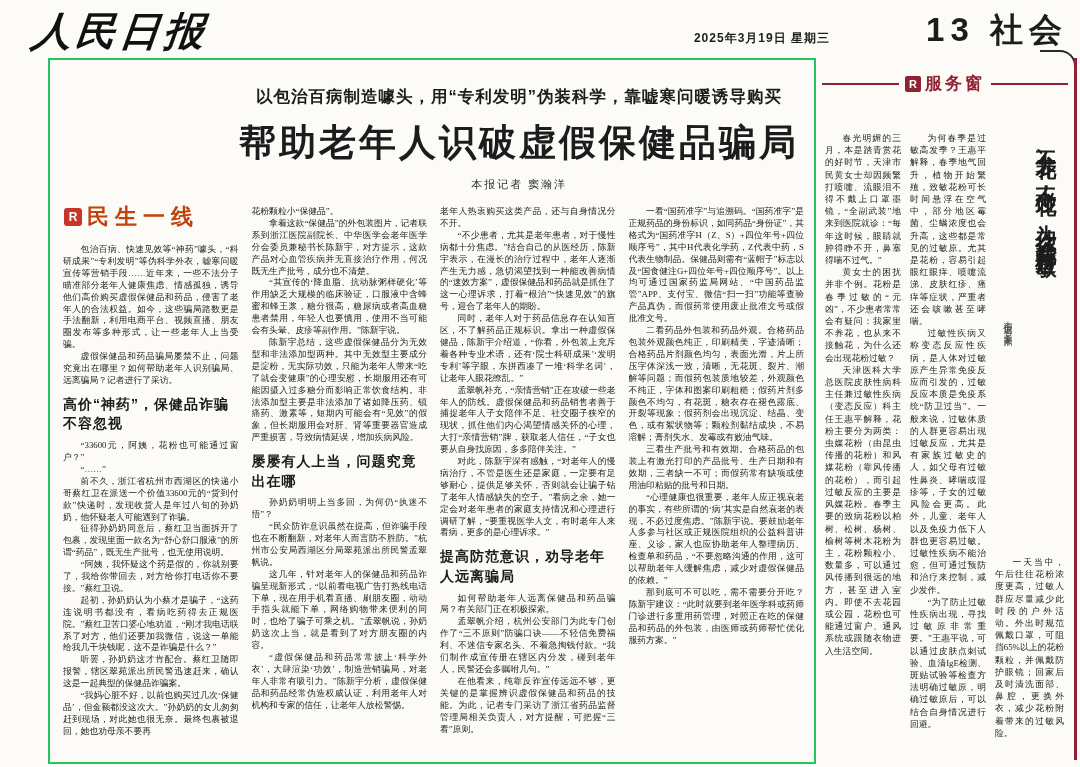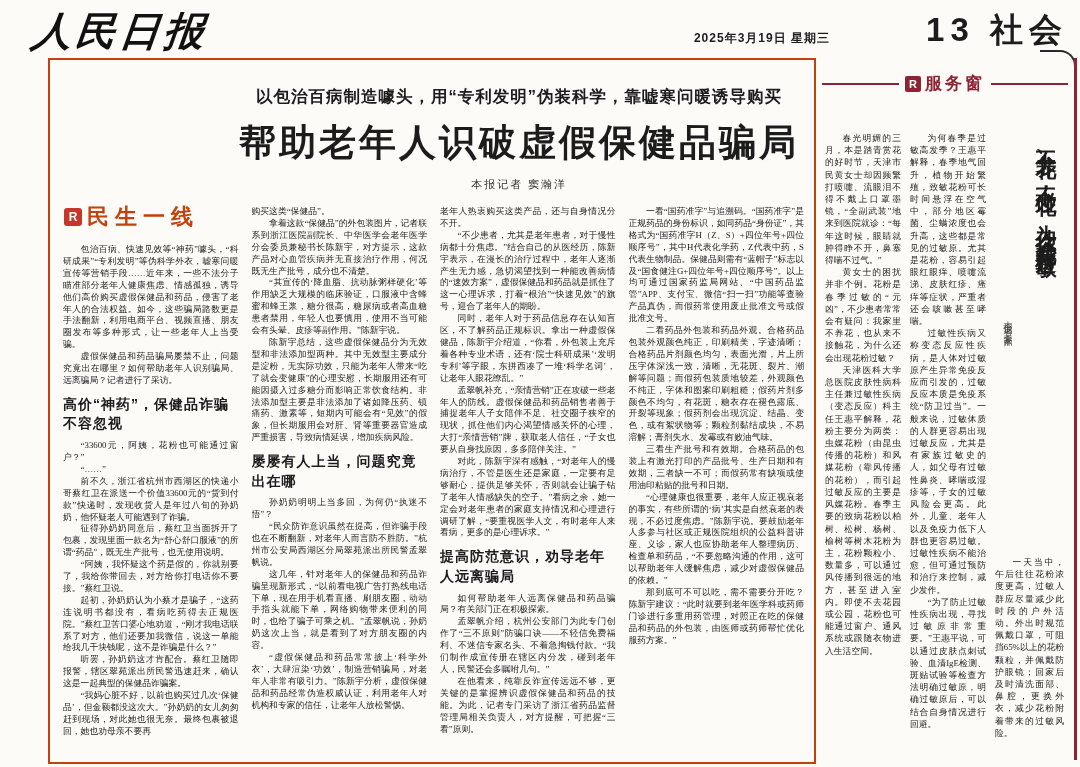--- a/index.html
+++ b/index.html
@@ -13,21 +13,21 @@
   .page-date{position:absolute;right:250px;top:30px;font-size:12px;font-weight:bold;
              letter-spacing:1px;font-family:"Liberation Sans",sans-serif;}
   .page-no{position:absolute;right:12px;top:8px;font-size:33px;font-weight:bold;
            letter-spacing:6px;font-family:"Liberation Sans",sans-serif;}
   .corner{position:absolute;right:4px;top:50px;width:34px;height:26px;
           border-top:2px solid #2a2a2a;border-right:2px solid #2a2a2a;
           border-top-right-radius:16px;}
 
   
   .main-box{position:absolute;left:48px;top:58px;width:764px;height:702px;
-            border:2px solid #c2410c;background:#fcfbf7;}
+            border:2px solid #22c55e;background:#fcfbf7;}
   .title-block{position:absolute;left:188px;top:26px;width:562px;text-align:center;
                font-family:"Liberation Sans",sans-serif;}
   .kicker{font-size:16.5px;font-weight:bold;letter-spacing:1px;margin:0 0 14px;}
   .headline{font-size:37px;font-weight:bold;letter-spacing:3px;margin:0;line-height:1.15;}
   .byline{font-size:11px;margin-top:12px;letter-spacing:2px;color:#333;
           font-family:"Liberation Serif",serif;}
 
   .col-label{position:absolute;left:14px;top:142px;display:flex;align-items:center;gap:5px;}
   .r-badge{display:inline-flex;align-items:center;justify-content:center;width:18px;height:18px;
            background:#c4372a;color:#fff;font-weight:bold;font-size:12px;border-radius:3px;
@@ -102,21 +102,21 @@
           <p>“33600元，阿姨，花粉也可能通过窗户？”</p>
           <p>“……”</p>
           <p>前不久，浙江省杭州市西湖区的快递小哥蔡红卫在派送一个价值33600元的“货到付款”快递时，发现收货人是年过八旬的孙奶奶，他怀疑老人可能遇到了诈骗。</p>
           <p>征得孙奶奶同意后，蔡红卫当面拆开了包裹，发现里面一款名为“舒心舒口服液”的所谓“药品”，既无生产批号，也无使用说明。</p>
           <p>“阿姨，我怀疑这个药是假的，你就别要了，我给你带回去，对方给你打电话你不要接。”蔡红卫说。</p>
           <p>起初，孙奶奶认为小蔡才是骗子，“这药连说明书都没有，看病吃药得去正规医院。”蔡红卫苦口婆心地劝道，“刚才我电话联系了对方，他们还要加我微信，说这一单能给我几千块钱呢，这不是诈骗是什么？”</p>
           <p>听罢，孙奶奶这才肯配合。蔡红卫随即报警，辖区翠苑派出所民警迅速赶来，确认这是一起典型的保健品诈骗案。</p>
           <p>“我妈心脏不好，以前也购买过几次‘保健品’，但金额都没这次大。”孙奶奶的女儿匆匆赶到现场，对此她也很无奈。最终包裹被退回，她也劝母亲不要再</p>
         </div>
         <div class="news-col">
-          <p class="cont">购买这类“保健品”。</p>
+          <p class="cont">花粉颗粒小“保健品”。</p>
           <p>拿着这款“保健品”的外包装图片，记者联系到浙江医院副院长、中华医学会老年医学分会委员兼秘书长陈新宇，对方提示，这款产品对心血管疾病并无直接治疗作用，何况既无生产批号，成分也不清楚。</p>
           <p>“其宣传的‘降血脂、抗动脉粥样硬化’等作用缺乏大规模的临床验证，口服液中含蜂蜜和蜂王浆，糖分很高，糖尿病或者高血糖患者禁用，年轻人也要慎用，使用不当可能会有头晕、皮疹等副作用。”陈新宇说。</p>
           <p>陈新宇总结，这些虚假保健品分为无效型和非法添加型两种。其中无效型主要成分是淀粉，无实际功效，只能为老年人带来“吃了就会变健康”的心理安慰，长期服用还有可能因摄入过多糖分而影响正常饮食结构。非法添加型主要是非法添加了诸如降压药、镇痛药、激素等，短期内可能会有“见效”的假象，但长期服用会对肝、肾等重要器官造成严重损害，导致病情延误，增加疾病风险。</p>
           <h3>屡屡有人上当，问题究竟出在哪</h3>
           <p>孙奶奶明明上当多回，为何仍“执迷不悟”？</p>
           <p>“民众防诈意识虽然在提高，但诈骗手段也在不断翻新，对老年人而言防不胜防。”杭州市公安局西湖区分局翠苑派出所民警孟翠帆说。</p>
           <p>这几年，针对老年人的保健品和药品诈骗呈现新形式，“以前看电视广告打热线电话下单，现在用手机看直播、刷朋友圈，动动手指头就能下单，网络购物带来便利的同时，也给了骗子可乘之机。”孟翠帆说，孙奶奶这次上当，就是看到了对方朋友圈的内容。</p>
           <p>“虚假保健品和药品常常披上‘科学外衣’，大肆渲染‘功效’，制造营销骗局，对老年人非常有吸引力。”陈新宇分析，虚假保健品和药品经常伪造权威认证，利用老年人对机构和专家的信任，让老年人放松警惕。</p>
         </div>
         <div class="news-col">

